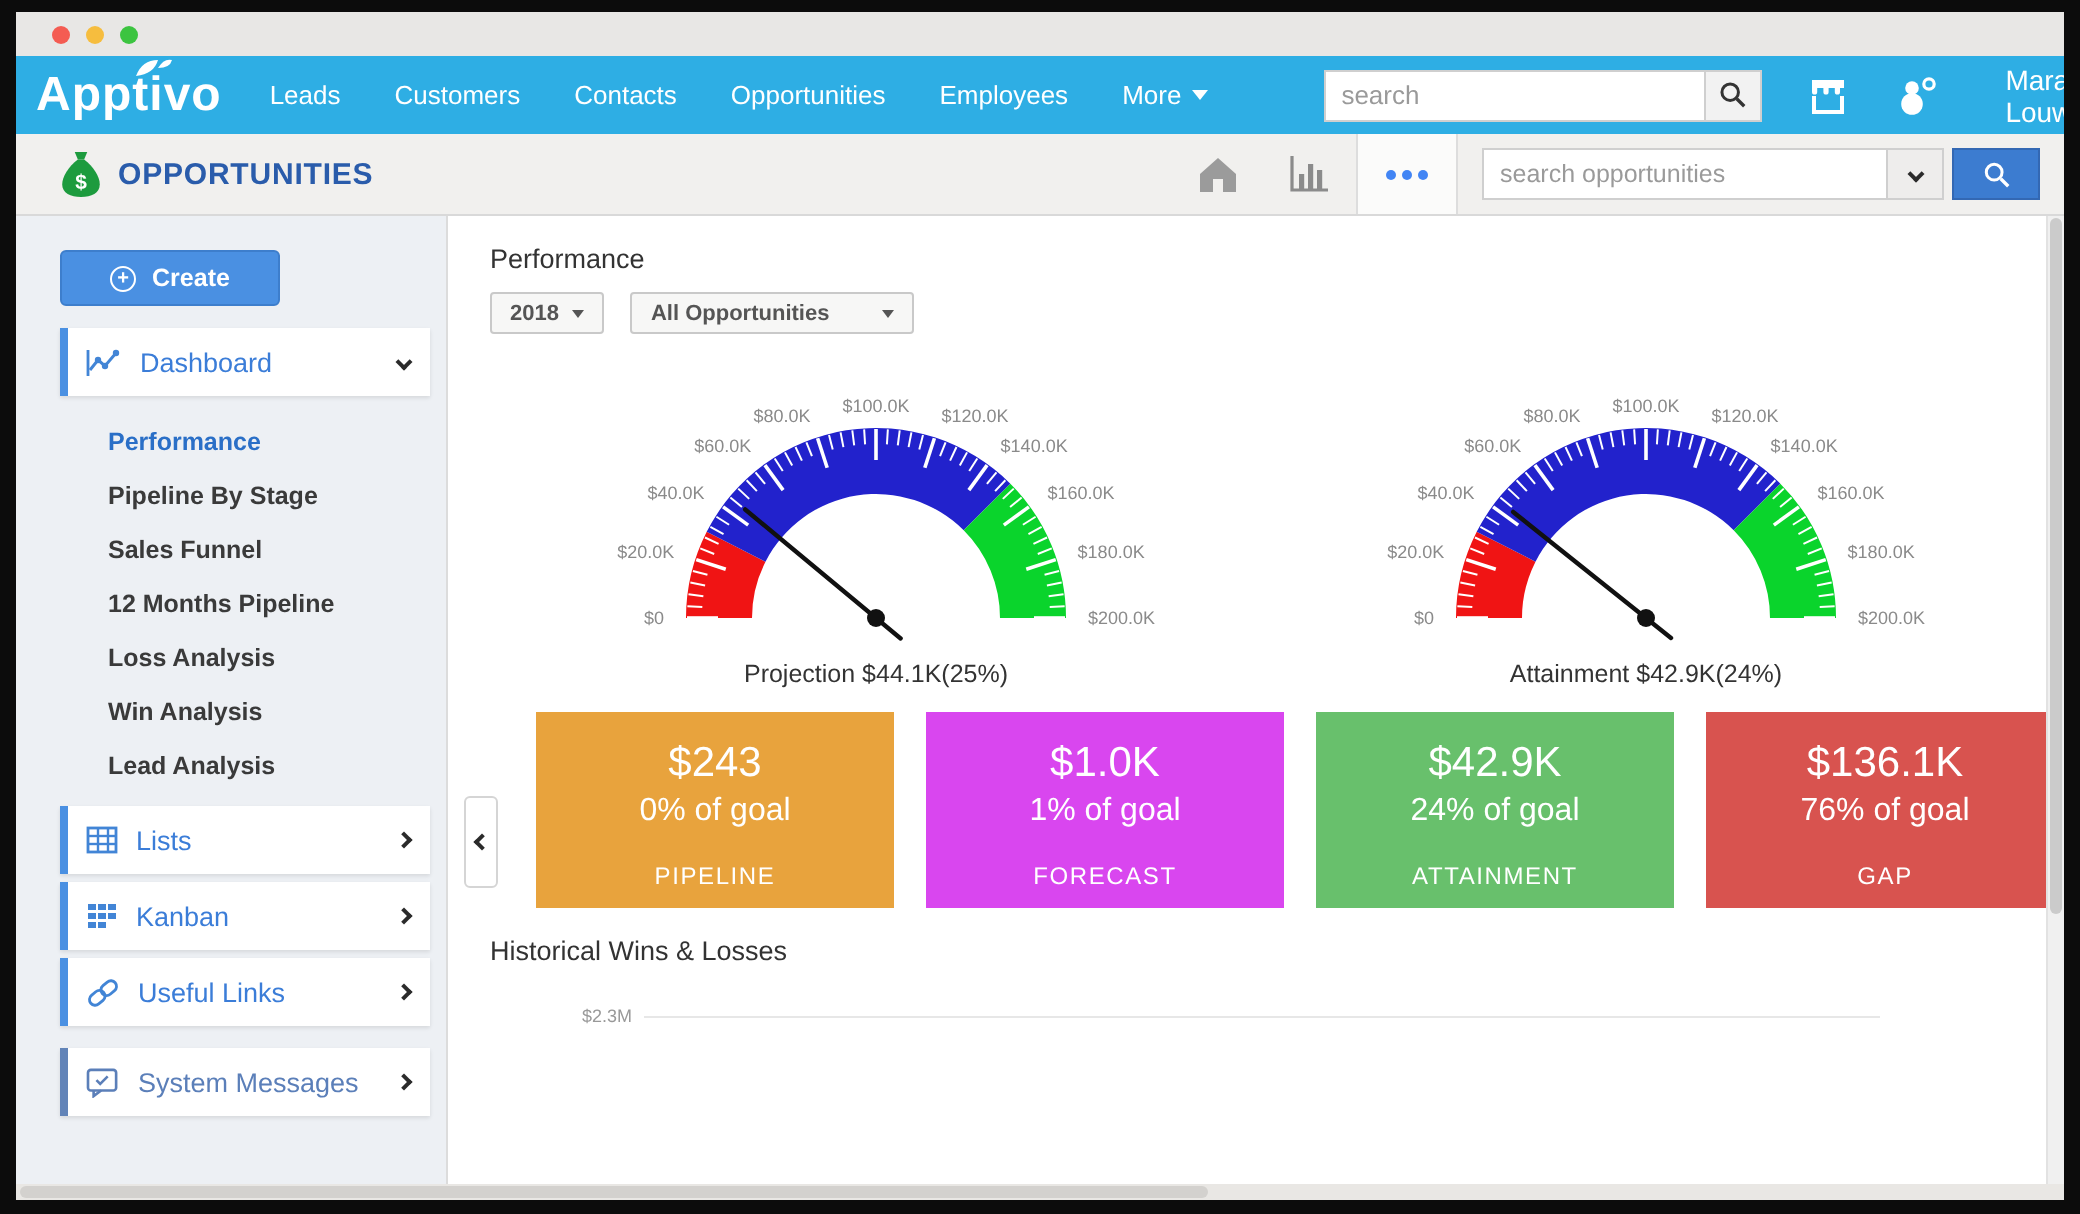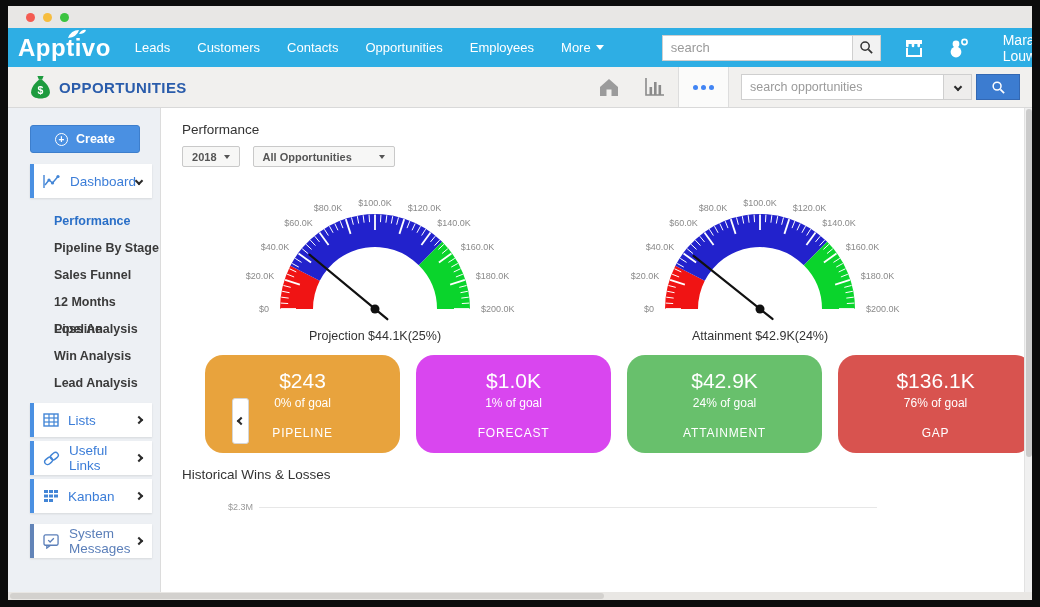--- a/index.html
+++ b/index.html
@@ -63,23 +63,23 @@
   .content h2 { font-size:13.5px; font-weight:normal; color:#333; }
   .filters { display:flex; gap:13px; margin-top:9px; }
   .filters button { height:21px; background:#f7f7f6; border:1px solid #c9c9c9; border-radius:2px; font-size:11px; font-weight:bold; color:#555; display:flex; align-items:center; gap:7px; padding:0 9px; cursor:pointer;text-align:center; }
   .tri { width:0; height:0; border-left:3.5px solid transparent; border-right:3.5px solid transparent; border-top:4px solid #555; }
   .gauges { display:flex; margin-top:6px; }
   .gauge-block { width:360px; }
   .gauge-block:first-child { margin-left:13px; }
   .gauge-block + .gauge-block { margin-left:25px; }
   .gauge-caption { text-align:center; font-size:12.5px; color:#333; margin-top:2px; }
   .cards { display:flex; gap:16px; margin-top:12px; margin-left:23px; }
-  .card { width:195px; height:98px; color:#fff; text-align:center; cursor:pointer;border-radius:18px; }
+  .card { width:179px; height:98px; color:#fff; text-align:center; cursor:pointer; }
   .card-value { font-size:21px; margin-top:14px; }
-  .card-sub { font-size:12px; margin-top:3px;text-align:center; }
+  .card-sub { font-size:16px; margin-top:3px;text-align:center; }
   .card-label { font-size:12px; letter-spacing:0.8px; margin-top:16px; }
   .hist-title { font-size:13.5px; font-weight:normal; color:#333; margin-top:14px; }
   .axis-row { display:flex; align-items:center; margin-top:20px; }
   .ytick { font-size:9px; color:#999; margin-left:46px; }
   .gridline { height:1px; background:#e7e7e7; width:618px; margin-left:6px; }
 
   
   .vscroll { position:absolute; right:0; top:0; bottom:8px; width:9px; background:#f0f0f0; border-left:1px solid #e2e2e2; cursor:pointer; }
   .vthumb { position:absolute; top:1px; left:1px; right:1px; height:72%; background:#cbcbcb; border-radius:4px; }
   .hscroll { position:absolute; left:0; right:0; bottom:0; height:8px; background:#e9e7e4; cursor:pointer; z-index:6; }
@@ -222,42 +222,42 @@
           <line x1="1" y1="5" x2="15" y2="5" stroke="#4285d6" stroke-width="1.2"></line>
           <line x1="1" y1="9" x2="15" y2="9" stroke="#4285d6" stroke-width="1.2"></line>
           <line x1="6" y1="1" x2="6" y2="13" stroke="#4285d6" stroke-width="1.2"></line>
           <line x1="11" y1="1" x2="11" y2="13" stroke="#4285d6" stroke-width="1.2"></line>
         </svg>
         <span class="plabel">Lists</span>
         <span class="chev right"></span>
       </div>
 
       <div class="panel mb4">
-        <svg width="17" height="15" viewBox="0 0 18 16">
-          <g transform="rotate(-40 9 8)" fill="none" stroke="#4285d6" stroke-width="1.5">
-            <rect x="0.5" y="5" width="9" height="6" rx="3"></rect>
-            <rect x="8.5" y="5" width="9" height="6" rx="3"></rect>
-          </g>
-        </svg>
-        <span class="plabel">Useful Links</span>
-        <span class="chev right"></span>
-      </div>
-
-      <div class="panel mb4">
         <svg width="16" height="14" viewBox="0 0 16 14">
           <rect x="1" y="1" width="4" height="3" fill="#4285d6"></rect>
             <rect x="6" y="1" width="4" height="3" fill="#4285d6"></rect>
             <rect x="11" y="1" width="4" height="3" fill="#4285d6"></rect>
           <rect x="1" y="5.5" width="4" height="3" fill="#4285d6"></rect>
             <rect x="6" y="5.5" width="4" height="3" fill="#4285d6"></rect>
             <rect x="11" y="5.5" width="4" height="3" fill="#4285d6"></rect>
           <rect x="1" y="10" width="4" height="3" fill="#4285d6"></rect>
             <rect x="6" y="10" width="4" height="3" fill="#4285d6"></rect>
         </svg>
         <span class="plabel">Kanban</span>
+        <span class="chev right"></span>
+      </div>
+
+      <div class="panel mb4">
+        <svg width="17" height="15" viewBox="0 0 18 16">
+          <g transform="rotate(-40 9 8)" fill="none" stroke="#4285d6" stroke-width="1.5">
+            <rect x="0.5" y="5" width="9" height="6" rx="3"></rect>
+            <rect x="8.5" y="5" width="9" height="6" rx="3"></rect>
+          </g>
+        </svg>
+        <span class="plabel">Useful Links</span>
         <span class="chev right"></span>
       </div>
 
       <div class="panel sys">
         <svg width="17" height="15" viewBox="0 0 18 16">
           <rect x="1" y="1" width="15" height="11" rx="1.5" fill="none" stroke="#5b7fb9" stroke-width="1.4"></rect>
           <path d="M4 12 L4 15 L8 12" fill="none" stroke="#5b7fb9" stroke-width="1.4"></path>
           <polyline points="5.5,6.5 7.5,8.5 11.5,4.5" fill="none" stroke="#5b7fb9" stroke-width="1.4"></polyline>
         </svg>
         <span class="plabel" style="color:#5b7fb9">System Messages</span>

